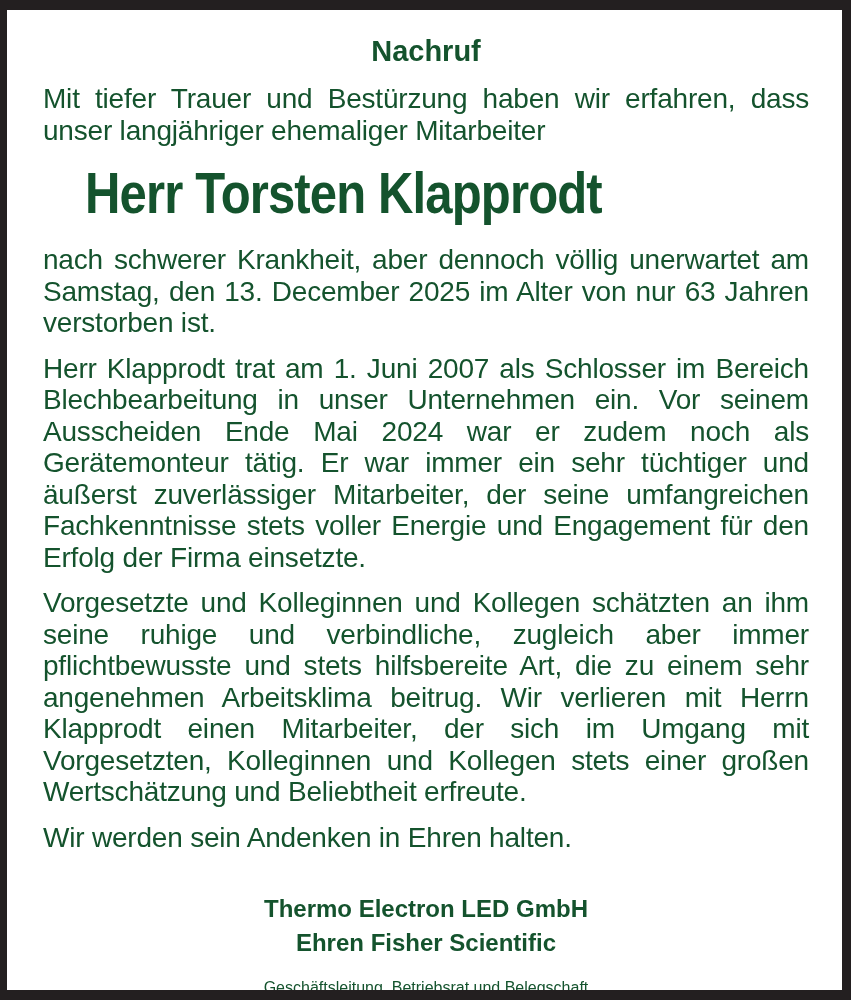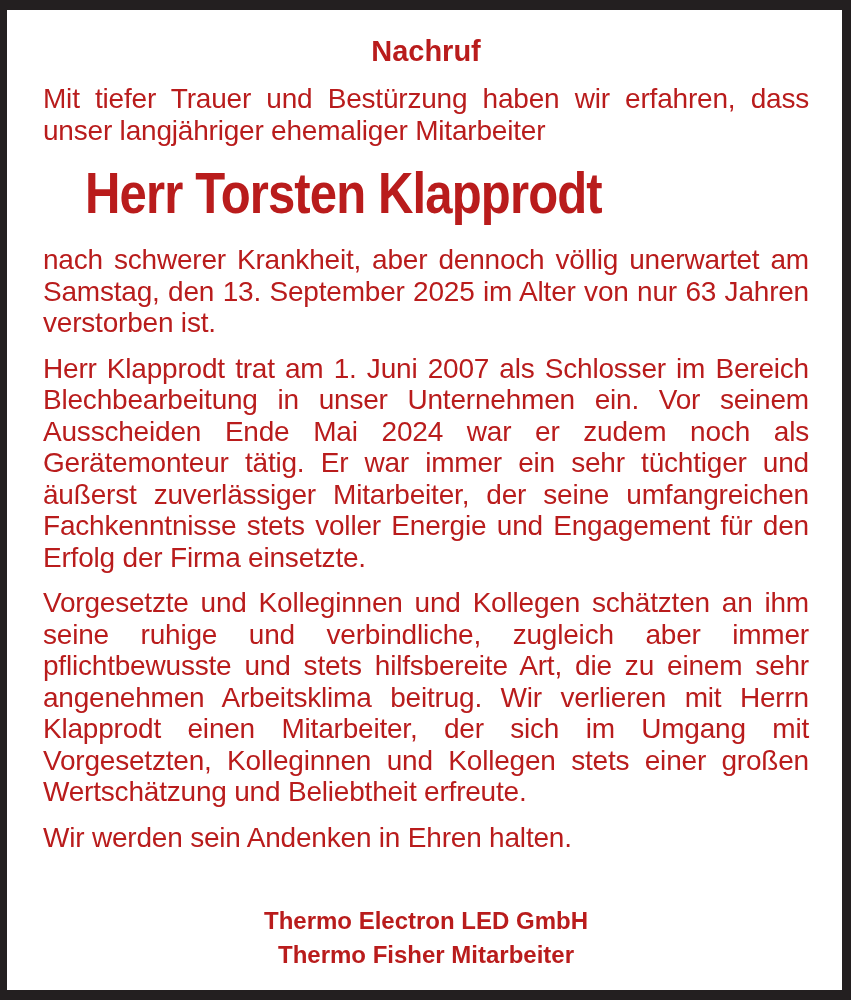--- a/index.html
+++ b/index.html
@@ -11,21 +11,21 @@
     box-sizing: border-box;
     width: 851px;
     height: 1000px;
     background: #ffffff;
     border-style: solid;
     border-color: #231f20;
     border-width: 10px 9px 10px 7px;
     padding: 24px 33px 0 36px;
     overflow: hidden;
     font-family: "Liberation Sans", "DejaVu Sans", sans-serif;
-    color: #b91c1c;
+    color: #14532d;
   }
   .title {
     margin: 0 0 15px 0;
     text-align: center;
     font-size: 29px;
     line-height: 34px;
     font-weight: bold;
     letter-spacing: 0px;
   }
   .body-text {
@@ -46,21 +46,21 @@
     line-height: 58px;
     font-weight: bold;
     letter-spacing: -1px;
     transform: scaleX(0.86);
     transform-origin: center;
   }
   .last-body {
     margin-bottom: 0;
   }
   .company-block {
-    margin-top: 52px;
+    margin-top: 40px;
     text-align: center;
   }
   .company-line {
     margin: 0 0 3px 0;
     font-size: 24px;
     line-height: 31px;
     font-weight: bold;
     text-align: center;
   }
   .signature {
@@ -76,29 +76,29 @@
 <div class="page">
 
   <h1 class="title">Nachruf</h1>
 
   <p class="body-text">Mit tiefer Trauer und Bestürzung haben wir erfahren, dass unser langjähriger ehemaliger Mitarbeiter</p>
 
   <div class="name-wrap">
     <span class="name">Herr Torsten Klapprodt</span>
   </div>
 
-  <p class="body-text">nach schwerer Krankheit, aber dennoch völlig unerwartet am Samstag, den 13. September 2025 im Alter von nur 63 Jahren verstorben ist.</p>
+  <p class="body-text">nach schwerer Krankheit, aber dennoch völlig unerwartet am Samstag, den 13. December 2025 im Alter von nur 63 Jahren verstorben ist.</p>
 
   <p class="body-text">Herr Klapprodt trat am 1. Juni 2007 als Schlosser im Bereich Blechbearbeitung in unser Unternehmen ein. Vor seinem Ausscheiden Ende Mai 2024 war er zudem noch als Gerätemonteur tätig. Er war immer ein sehr tüchtiger und äußerst zuverlässiger Mitarbeiter, der seine umfangreichen Fachkenntnisse stets voller Energie und Engagement für den Erfolg der Firma einsetzte.</p>
 
   <p class="body-text">Vorgesetzte und Kolleginnen und Kollegen schätzten an ihm seine ruhige und verbindliche, zugleich aber immer pflichtbewusste und stets hilfsbereite Art, die zu einem sehr angenehmen Arbeitsklima beitrug. Wir verlieren mit Herrn Klapprodt einen Mitarbeiter, der sich im Umgang mit Vorgesetzten, Kolleginnen und Kollegen stets einer großen Wertschätzung und Beliebtheit erfreute.</p>
 
 
   <p class="body-text last-body">Wir werden sein Andenken in Ehren halten.</p>
 
   <div class="company-block">
     <p class="company-line">Thermo Electron LED GmbH</p>
-    <p class="company-line">Thermo Fisher Mitarbeiter</p>
+    <p class="company-line">Ehren Fisher Scientific</p>
   </div>
 
   <p class="signature">Geschäftsleitung, Betriebsrat und Belegschaft</p>
 
 </div>
 
 </body></html>

